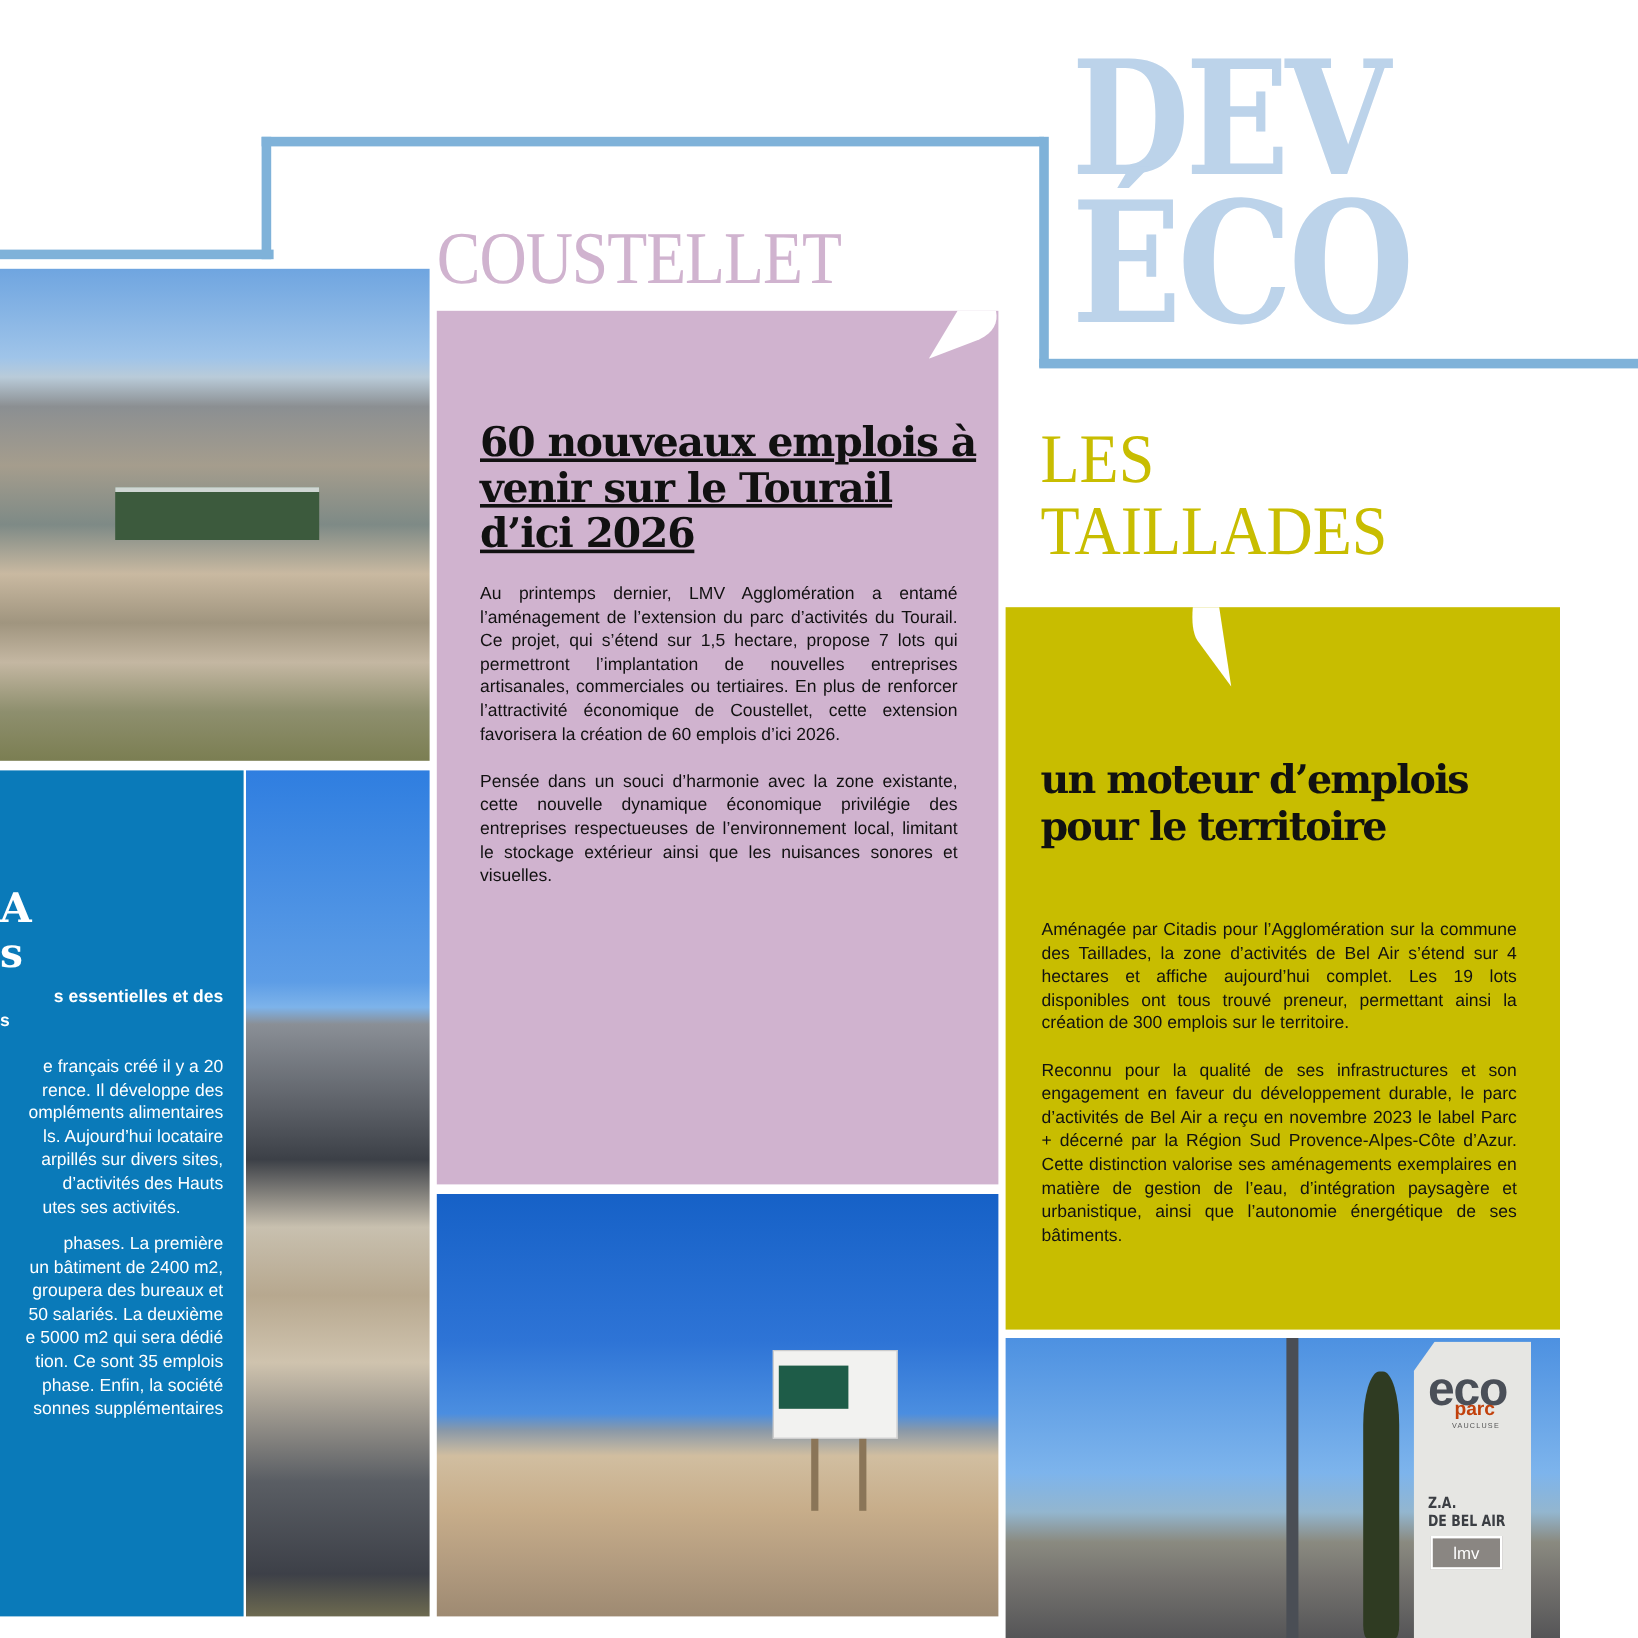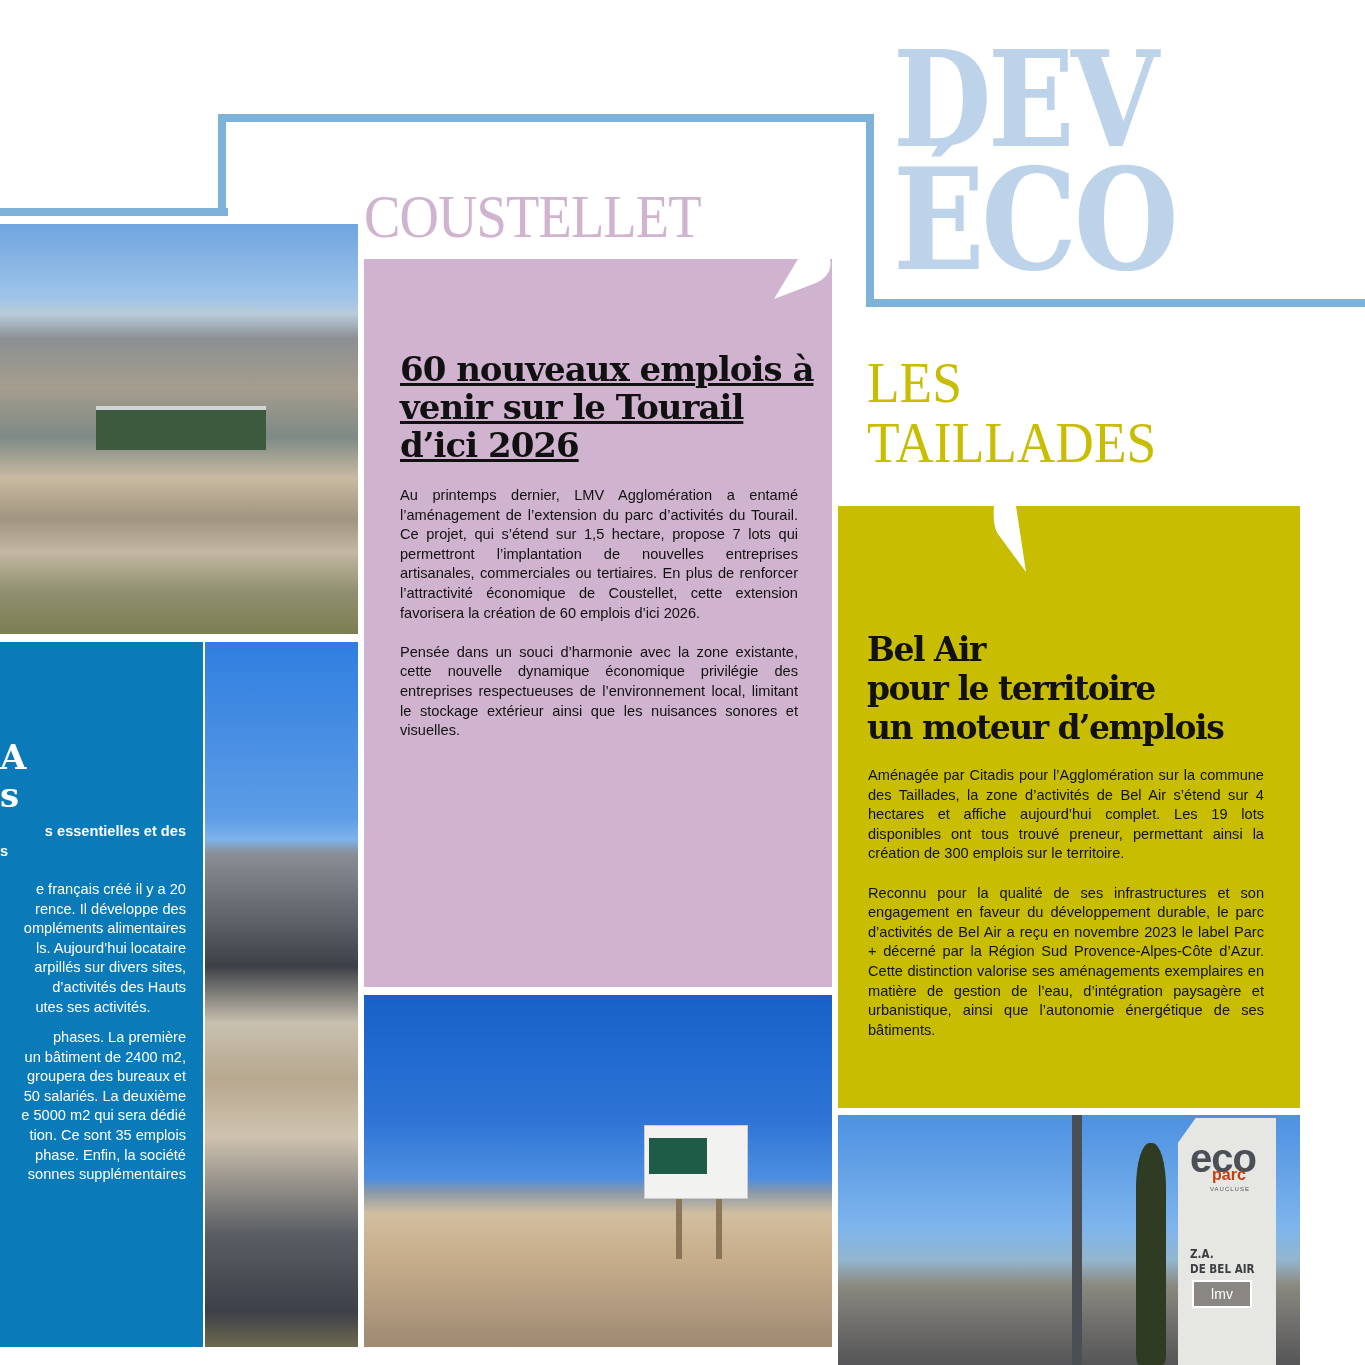--- a/index.html
+++ b/index.html
@@ -152,20 +152,19 @@
 
 <div class="place place-taillades">
   <div>LES</div>
   <div style="margin-top:4px;">TAILLADES</div>
 </div>
 <div class="box box-olive"></div>
 <svg class="tail" style="left:990px; top:504px;" width="40" height="70" viewBox="0 0 40 70">
   <path d="M4 2 L26 2 L36 68 L8 30 C4 24 3 14 4 2 Z" fill="#ffffff"></path>
 </svg>
 <div class="title title-olive">
-  <div>Bel Air</div>
+  <div>un moteur d’emplois</div>
   <div>pour le territoire</div>
-  <div>un moteur d’emplois</div>
 </div>
 <div class="body body-olive">
   <p>Aménagée par Citadis pour l’Agglomération sur la commune des Taillades, la zone d’activités de Bel Air s’étend sur 4 hectares et affiche aujourd’hui complet. Les 19 lots disponibles ont tous trouvé preneur, permettant ainsi la création de 300 emplois sur le territoire.</p>
   <p>Reconnu pour la qualité de ses infrastructures et son engagement en faveur du développement durable, le parc d’activités de Bel Air a reçu en novembre 2023 le label Parc + décerné par la Région Sud Provence-Alpes-Côte d’Azur. Cette distinction valorise ses aménagements exemplaires en matière de gestion de l’eau, d’intégration paysagère et urbanistique, ainsi que l’autonomie énergétique de ses bâtiments.</p>
 </div>
 
 </body></html>

